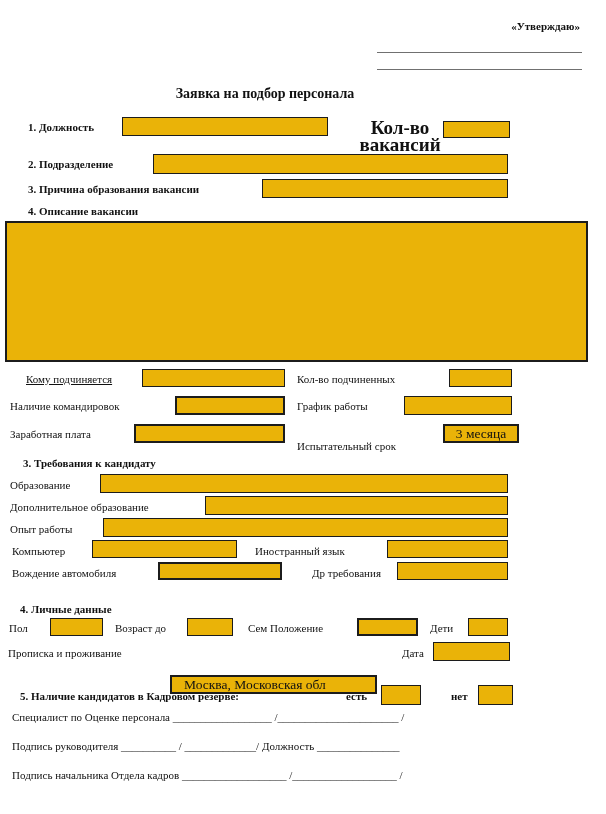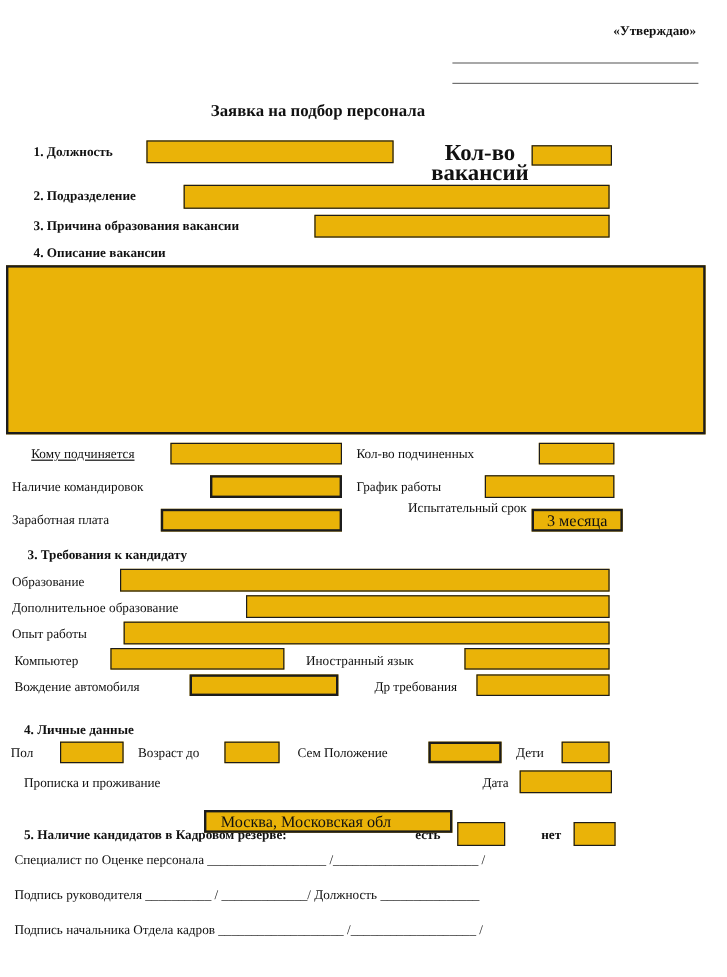--- a/index.html
+++ b/index.html
@@ -48,21 +48,21 @@
   <div class="t" style="left:297px;top:371px;">Кол-во подчиненных</div>
   <div class="bx" style="left:449px;top:369px;width:63px;height:18px;"></div>
 
   <div class="t" style="left:10px;top:398px;">Наличие командировок</div>
   <div class="bx bx2" style="left:175px;top:396px;width:110px;height:19px;"></div>
   <div class="t" style="left:297px;top:398px;">График работы</div>
   <div class="bx" style="left:404px;top:396px;width:108px;height:19px;"></div>
 
   <div class="t" style="left:10px;top:426px;">Заработная плата</div>
   <div class="bx bx2" style="left:134px;top:424px;width:151px;height:19px;"></div>
-  <div class="t" style="left:297px;top:416px;margin-left:43px;">Испытательный срок</div>
+  <div class="t" style="left:297px;top:438px;">Испытательный срок</div>
   <div class="bx bx2 fillval center" style="left:443px;top:424px;width:76px;height:19px;justify-content:center;">3 месяца</div>
 
   <div class="t b" style="left:23px;top:455px;">3. Требования к кандидату</div>
 
   <div class="t" style="left:10px;top:477px;">Образование</div>
   <div class="bx" style="left:100px;top:474px;width:408px;height:19px;"></div>
 
   <div class="t" style="left:10px;top:499px;">Дополнительное образование</div>
   <div class="bx" style="left:205px;top:496px;width:303px;height:19px;"></div>
 
@@ -83,21 +83,21 @@
 
   <div class="t" style="left:9px;top:620px;">Пол</div>
   <div class="bx" style="left:50px;top:618px;width:53px;height:18px;"></div>
   <div class="t" style="left:115px;top:620px;">Возраст до</div>
   <div class="bx" style="left:187px;top:618px;width:46px;height:18px;"></div>
   <div class="t" style="left:248px;top:620px;">Сем Положение</div>
   <div class="bx bx2" style="left:357px;top:618px;width:61px;height:18px;"></div>
   <div class="t" style="left:430px;top:620px;">Дети</div>
   <div class="bx" style="left:468px;top:618px;width:40px;height:18px;"></div>
 
-  <div class="t" style="left:8px;top:645px;margin-left:12px;">Прописка и проживание</div>
+  <div class="t" style="left:8px;top:645px;">Прописка и проживание</div>
   <div class="bx bx2 fillval" style="left:170px;top:642px;width:207px;height:19px;padding-left:12px;margin-top:33px;">Москва, Московская обл</div>
   <div class="t" style="left:402px;top:645px;">Дата</div>
   <div class="bx" style="left:433px;top:642px;width:77px;height:19px;"></div>
 
   <div class="t b" style="left:20px;top:688px;">5. Наличие кандидатов в Кадровом резерве:</div>
   <div class="t b" style="left:346px;top:688px;">есть</div>
   <div class="bx" style="left:381px;top:685px;width:40px;height:20px;"></div>
   <div class="t b" style="left:451px;top:688px;">нет</div>
   <div class="bx" style="left:478px;top:685px;width:35px;height:20px;"></div>
 

